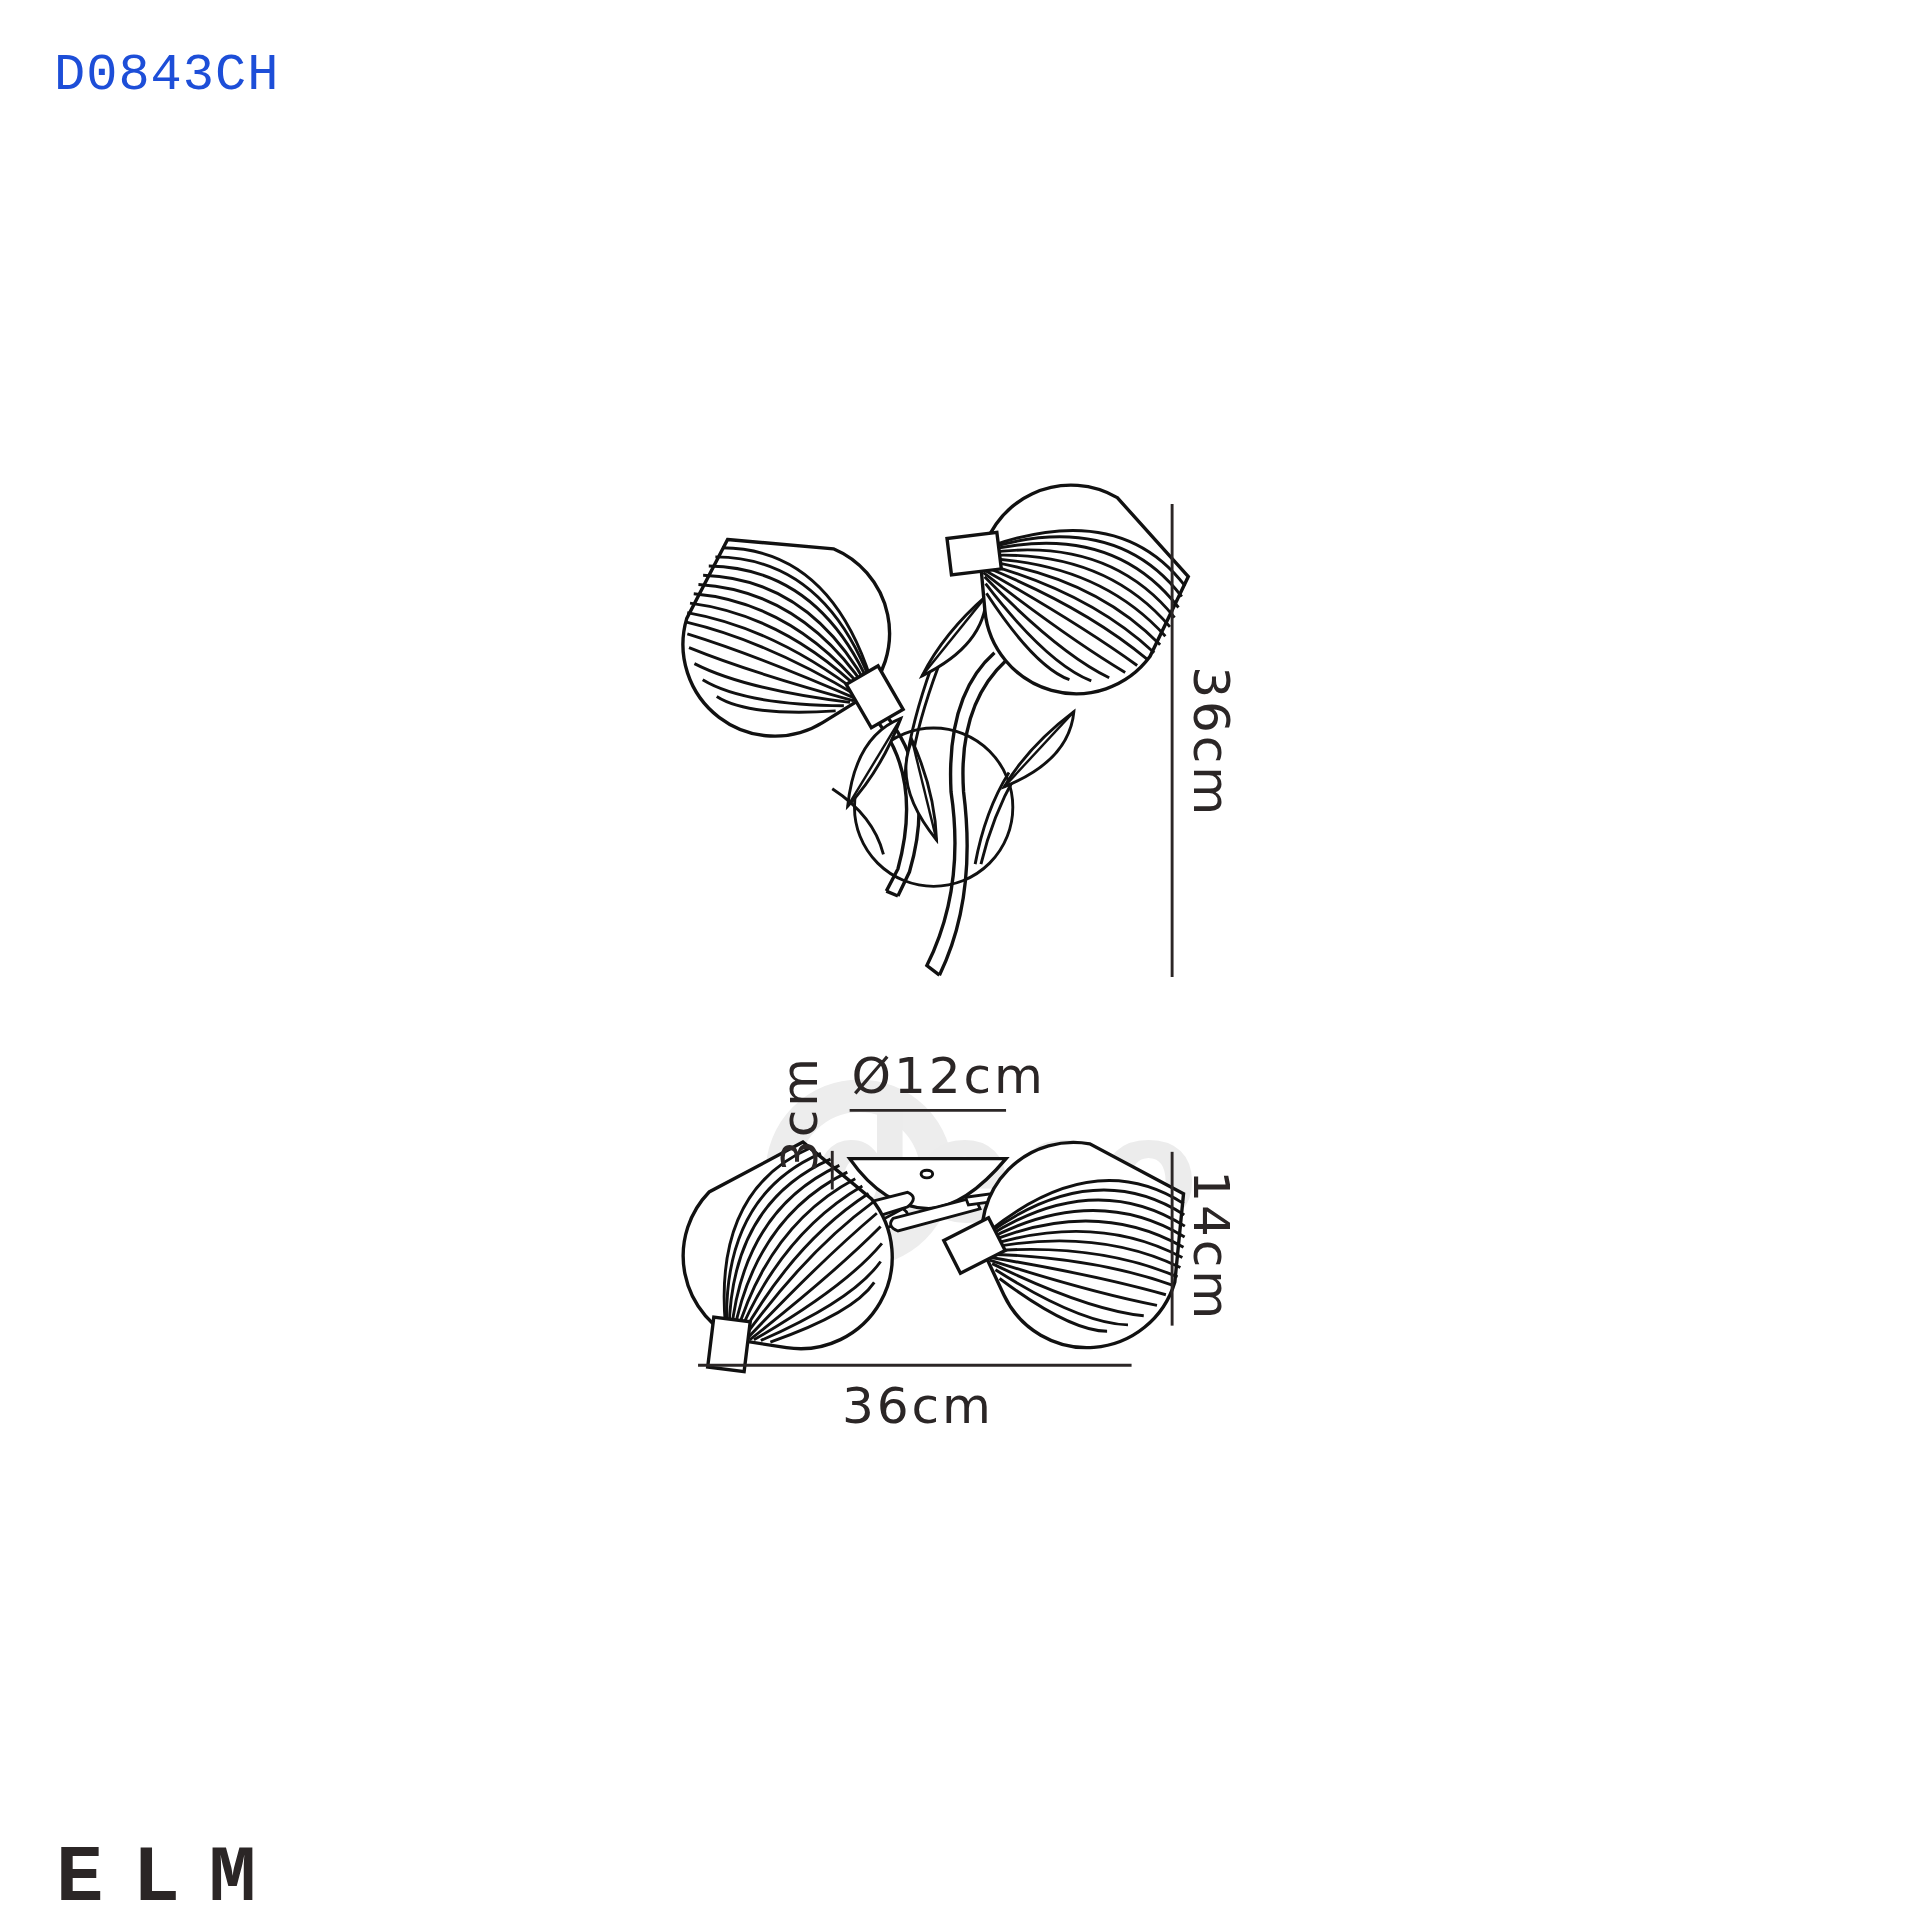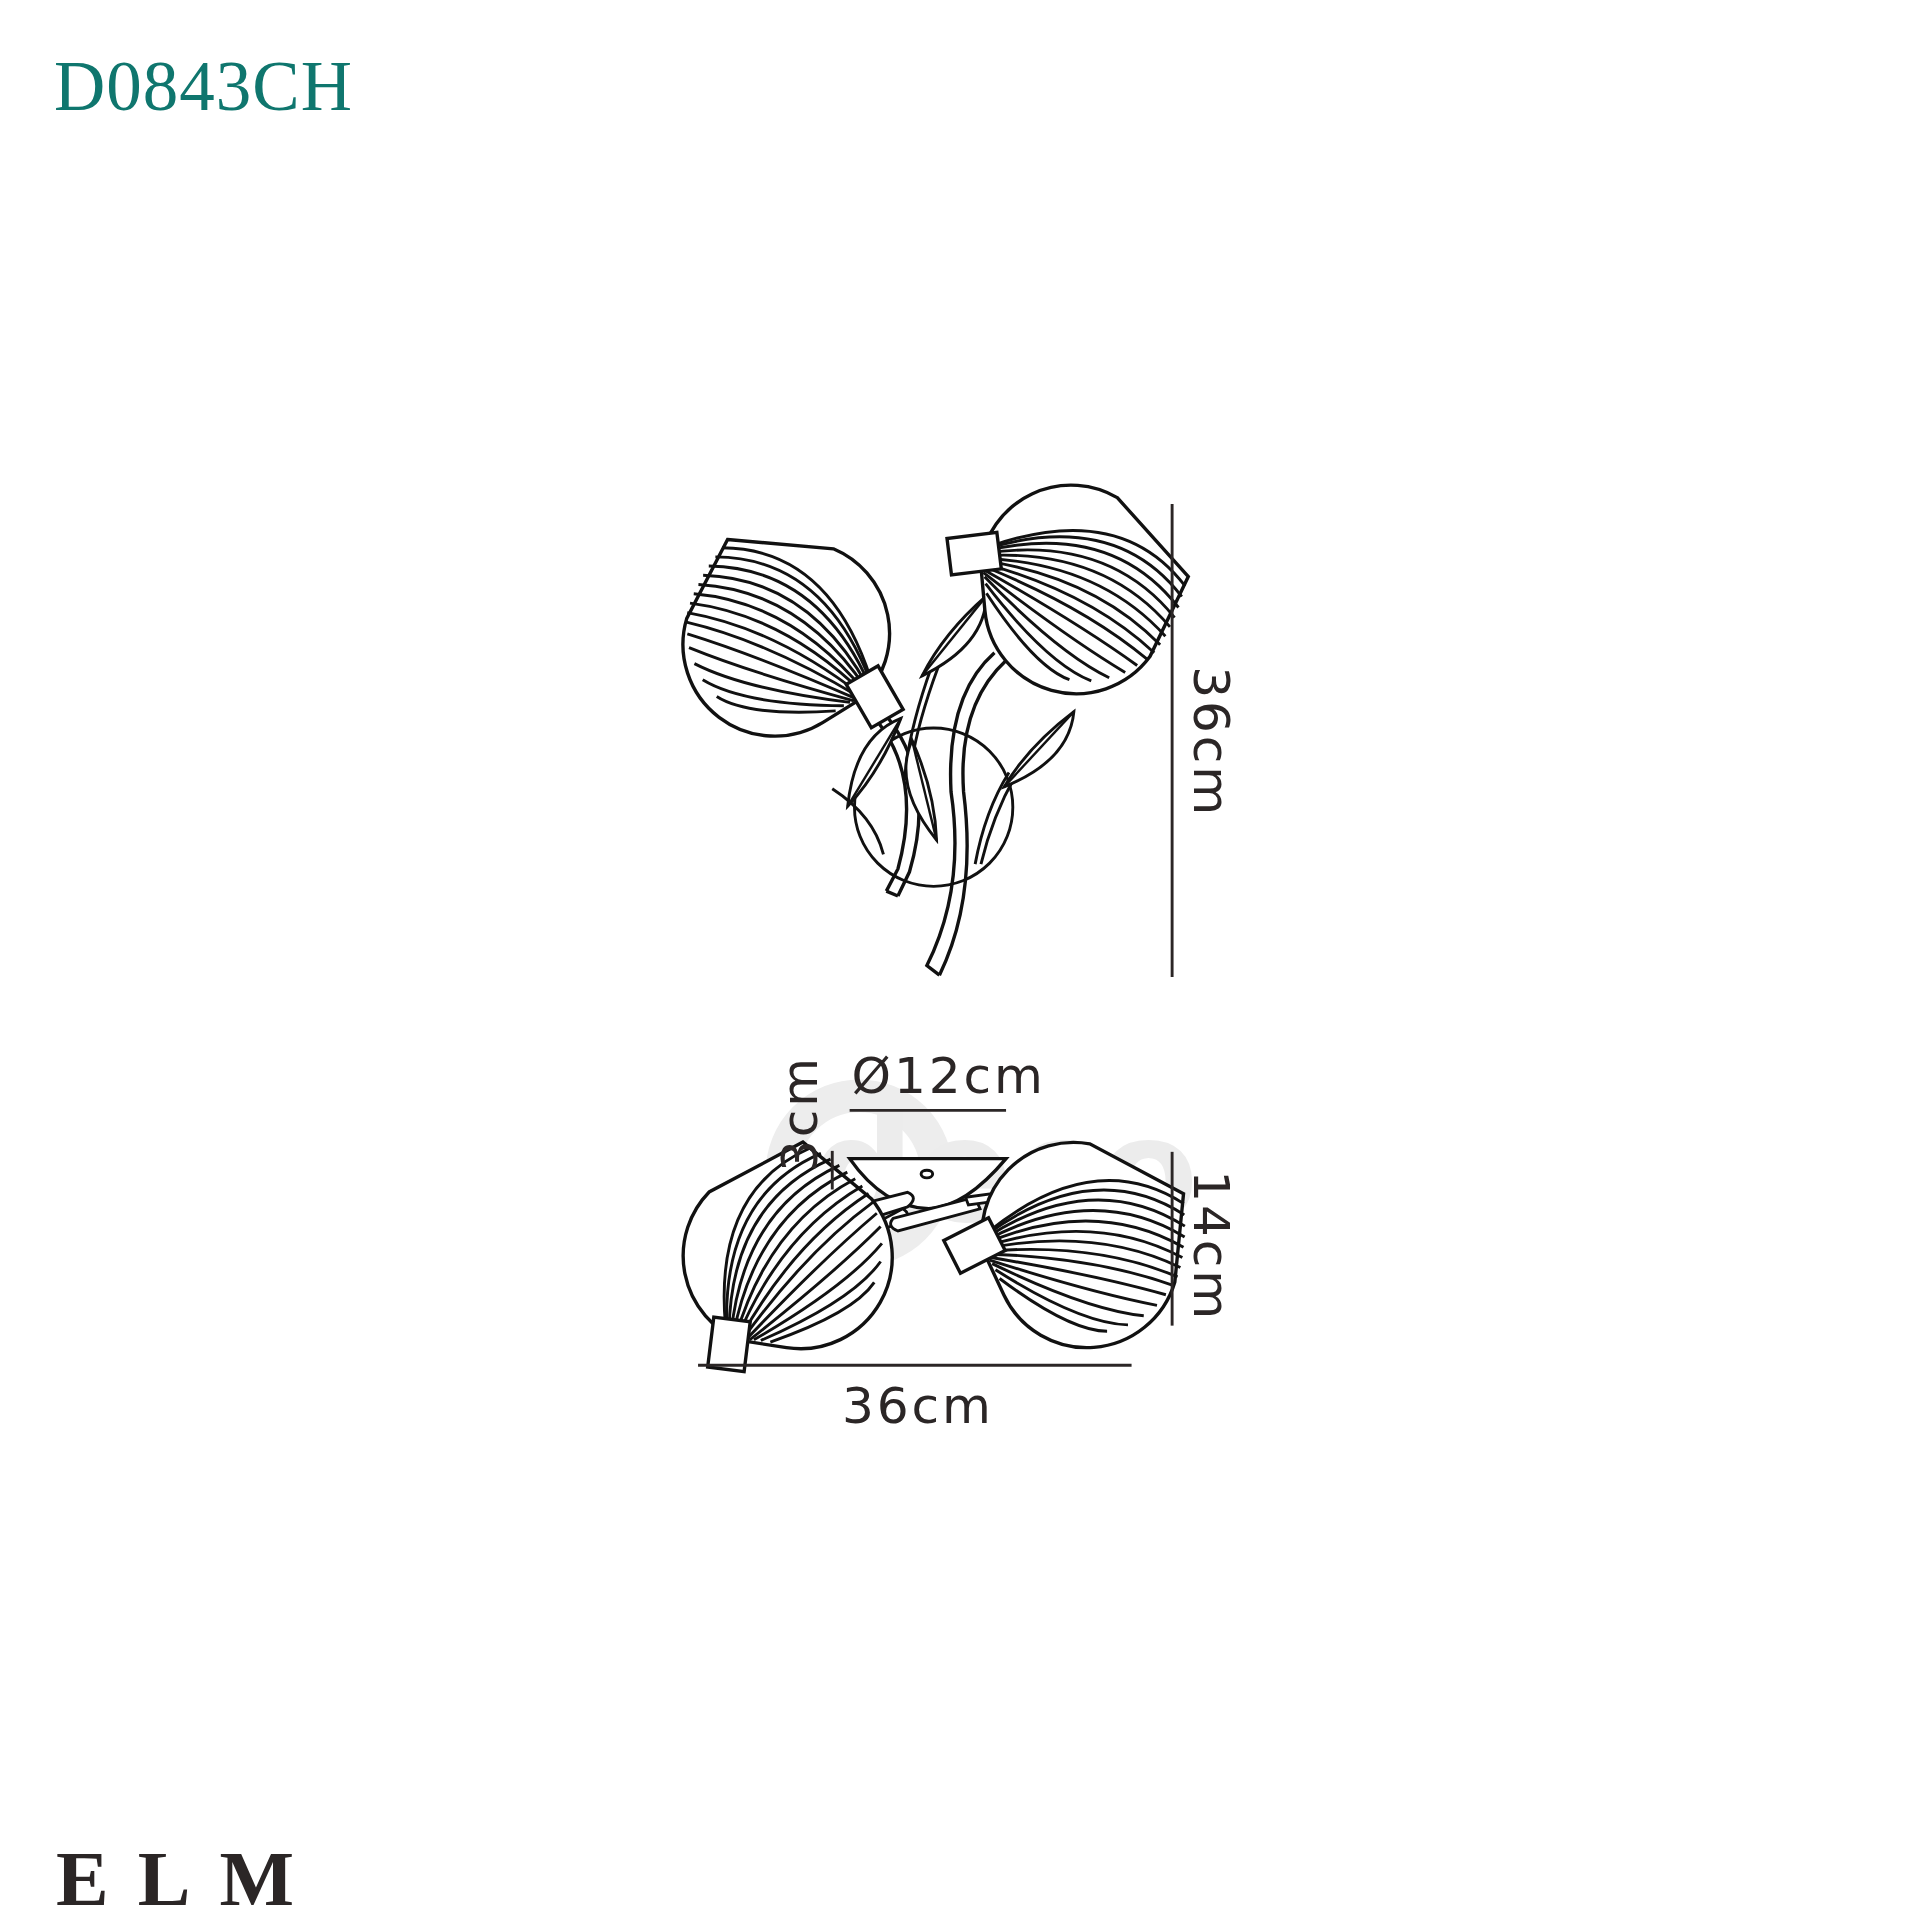--- a/index.html
+++ b/index.html
@@ -1,22 +1,22 @@
 <!DOCTYPE html>
 <html><head>
   <meta charset="utf-8">
   <style>
     html, body { margin: 0; padding: 0; background: #ffffff; }
     body { width: 1931px; height: 1931px; position: relative; overflow: hidden;
            font-family: "DejaVu Sans", sans-serif; color: #2b2626; }
-    .title-code { position: absolute; left: 54px; top: 46px; font-size: 71px;
-                  font-family: Liberation Serif, serif; font-weight: 500;
-                  letter-spacing: 1px; color: #0f766e; }
+    .title-code { position: absolute; left: 54px; top: 46px; font-size: 52px;
+                  font-family: Liberation Mono, monospace; font-weight: 500;
+                  letter-spacing: 1px; color: #1d4ed8; }
     .brand { position: absolute; left: 56px; top: 1834px; font-size: 79px;
-             font-family: Liberation Serif, serif; font-weight: bold;
+             font-family: Liberation Mono, monospace; font-weight: bold;
              letter-spacing: 29px; color: #2b2626; }
     .drawing { position: absolute; left: 0; top: 0; }
     .dim-text { font-family: "DejaVu Sans", sans-serif; font-size: 52px;
                 fill: #2b2626; letter-spacing: 3px; }
     .watermark { font-family: "DejaVu Sans", sans-serif; font-weight: bold;
                  fill: #ececec; }
   </style>
 </head>
 <body>
 

